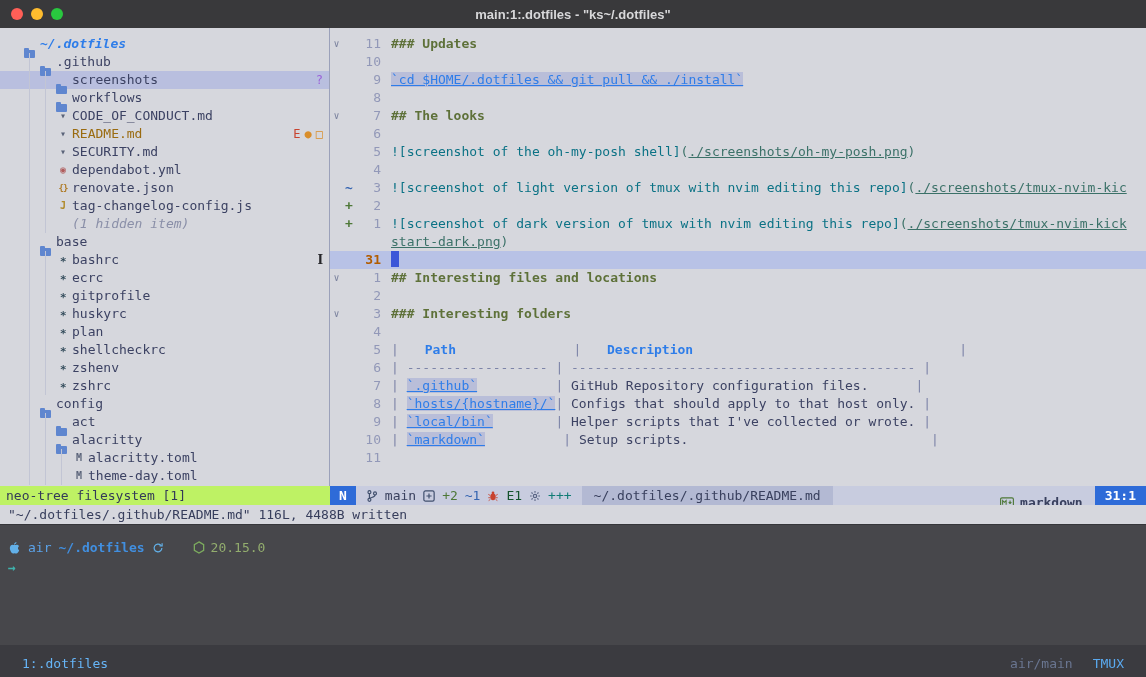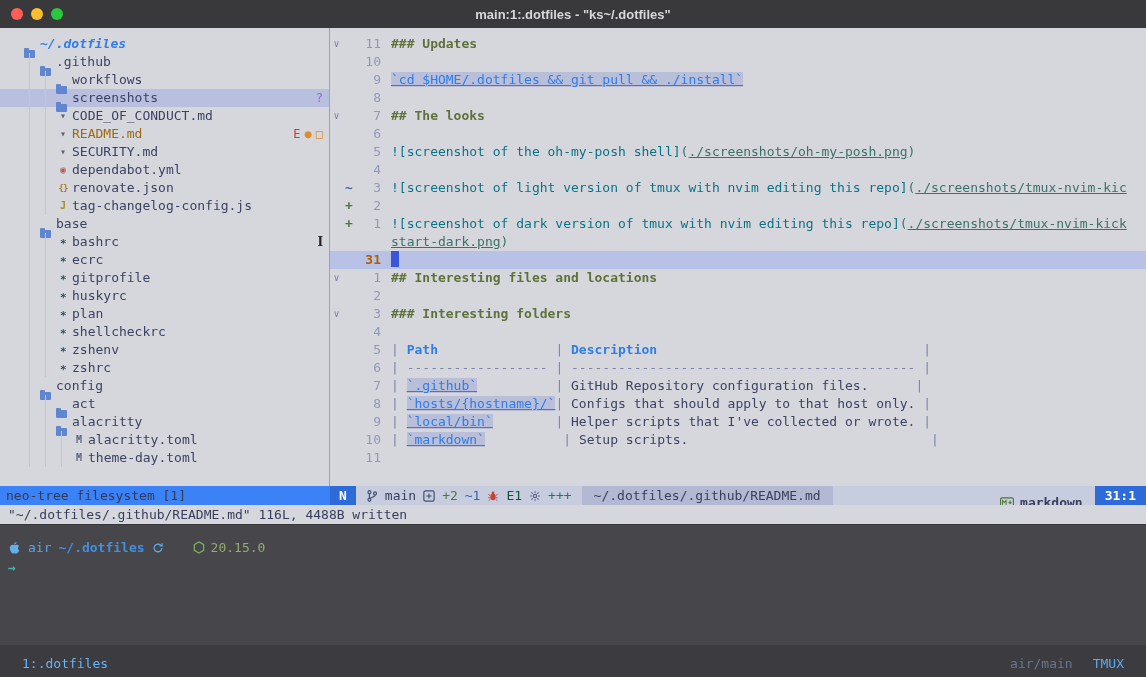--- a/index.html
+++ b/index.html
@@ -55,27 +55,27 @@
   .num{width:26px;flex:none;text-align:right;color:#9298b8;margin-right:10px;}
   .curnum{color:#b15c00;font-weight:bold;}
   .txt{flex:1;white-space:pre;}
   .cursor{display:inline-block;width:8px;height:16px;background:#3b56d8;vertical-align:-3px;}
   .sg-h{color:#5e7139;font-weight:bold;}
   .sg-code{color:#2e7de9;background:#b9bed9;text-decoration:underline;}
   .sg-lbl{color:#0b7285;}
   .sg-url{color:#3b7168;text-decoration:underline;}
   .sg-pn{color:#3b7168;}
   .sg-pipe{color:#7d84a8;}
-  .sg-th{color:#2e7de9;font-weight:bold;}
+  .sg-th{color:#2e7de9;font-weight:bold;margin-left:18px;}
   .sg-dash{color:#7d84a8;}
   .sg-fg{color:#3c4263;}
 
   
   .statusrow{height:19px;flex:none;display:flex;font-size:13px;}
-  .ntstatus{width:330px;flex:none;box-sizing:border-box;background:#3b82f6;color:#333a58;
+  .ntstatus{width:330px;flex:none;box-sizing:border-box;background:#bef264;color:#333a58;
     line-height:19px;padding:0 6px;white-space:pre;overflow:hidden;}
   .lualine{flex:1;display:flex;align-items:stretch;background:#c8ccdf;color:#39405e;
     line-height:19px;overflow:hidden;}
   .seg{display:flex;align-items:center;white-space:pre;}
   .seg-mode{background:#2e6bd8;color:#fff;font-weight:bold;padding:0 9px;}
   .seg-git{padding:0 10px;gap:7px;}
   .seg-git .add{color:#4e7837;}
   .seg-git .chg{color:#3564b1;}
   .seg-git .err{color:#14532d;}
   .seg-git .lsp{color:#0f7b74;}
@@ -118,28 +118,29 @@
       <span class="light green"></span>
     </div>
     <div class="title">main:1:.dotfiles - "ks~/.dotfiles"</div>
   </div>
 
   <div class="main">
     <div class="tree">
       <div id="tree-list">
           <div class="titem"><span class="ticon folder"></span><span class="tlabel lab-root">~/.dotfiles</span></div>
           <div class="titem"><span class="guide"></span><span class="ticon folder"></span><span class="tlabel">.github</span></div>
+          <div class="titem selected"><span class="guide"></span><span class="guide"></span><span class="ticon folder"></span><span class="tlabel">screenshots</span><span class="badges"><span style="color: rgb(154, 98, 216);">?</span></span></div>
           <div class="titem"><span class="guide"></span><span class="guide"></span><span class="ticon folder"></span><span class="tlabel">workflows</span></div>
-          <div class="titem selected"><span class="guide"></span><span class="guide"></span><span class="ticon folder"></span><span class="tlabel">screenshots</span><span class="badges"><span style="color: rgb(154, 98, 216);">?</span></span></div>
           <div class="titem"><span class="guide"></span><span class="guide"></span><span class="ticon ic-md">▾</span><span class="tlabel">CODE_OF_CONDUCT.md</span></div>
           <div class="titem"><span class="guide"></span><span class="guide"></span><span class="ticon ic-md">▾</span><span class="tlabel lab-mod">README.md</span><span class="badges"><span style="color: rgb(200, 67, 47);">E</span><span style="color: rgb(217, 142, 43);">●</span><span style="color: rgb(217, 142, 43);">□</span></span></div>
           <div class="titem"><span class="guide"></span><span class="guide"></span><span class="ticon ic-md">▾</span><span class="tlabel">SECURITY.md</span></div>
           <div class="titem"><span class="guide"></span><span class="guide"></span><span class="ticon ic-yml">◉</span><span class="tlabel">dependabot.yml</span></div>
           <div class="titem"><span class="guide"></span><span class="guide"></span><span class="ticon ic-json">{}</span><span class="tlabel">renovate.json</span></div>
           <div class="titem"><span class="guide"></span><span class="guide"></span><span class="ticon ic-js">J</span><span class="tlabel">tag-changelog-config.js</span></div>
+          <div class="titem"><span class="guide"></span><span class="guide"></span><span class="ticon"></span><span class="tlabel lab-hidden">(1 hidden item)</span></div>
           <div class="titem"><span class="guide"></span><span class="ticon folder"></span><span class="tlabel">base</span></div>
           <div class="titem"><span class="guide"></span><span class="guide"></span><span class="ticon ic-shell">∗</span><span class="tlabel">bashrc</span><span class="badges"><span class="ibeam" style="color: rgb(38, 38, 42);">I</span></span></div>
           <div class="titem"><span class="guide"></span><span class="guide"></span><span class="ticon ic-shell">∗</span><span class="tlabel">ecrc</span></div>
           <div class="titem"><span class="guide"></span><span class="guide"></span><span class="ticon ic-shell">∗</span><span class="tlabel">gitprofile</span></div>
           <div class="titem"><span class="guide"></span><span class="guide"></span><span class="ticon ic-shell">∗</span><span class="tlabel">huskyrc</span></div>
           <div class="titem"><span class="guide"></span><span class="guide"></span><span class="ticon ic-shell">∗</span><span class="tlabel">plan</span></div>
           <div class="titem"><span class="guide"></span><span class="guide"></span><span class="ticon ic-shell">∗</span><span class="tlabel">shellcheckrc</span></div>
           <div class="titem"><span class="guide"></span><span class="guide"></span><span class="ticon ic-shell">∗</span><span class="tlabel">zshenv</span></div>
           <div class="titem"><span class="guide"></span><span class="guide"></span><span class="ticon ic-shell">∗</span><span class="tlabel">zshrc</span></div>
           <div class="titem"><span class="guide"></span><span class="ticon folder"></span><span class="tlabel">config</span></div>

